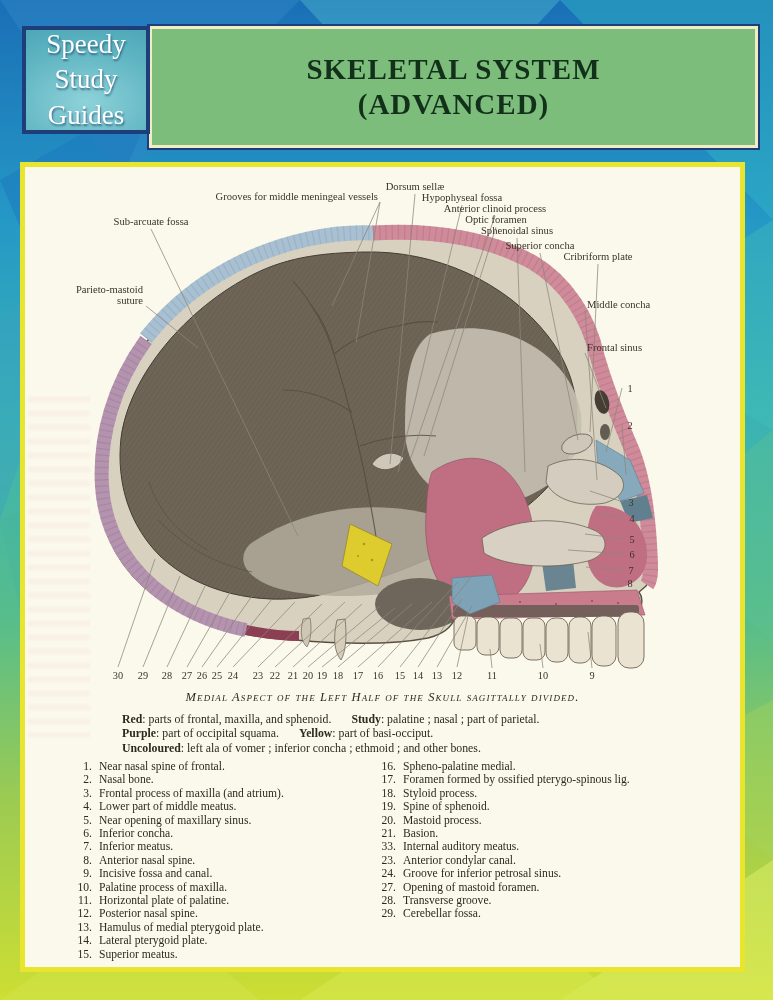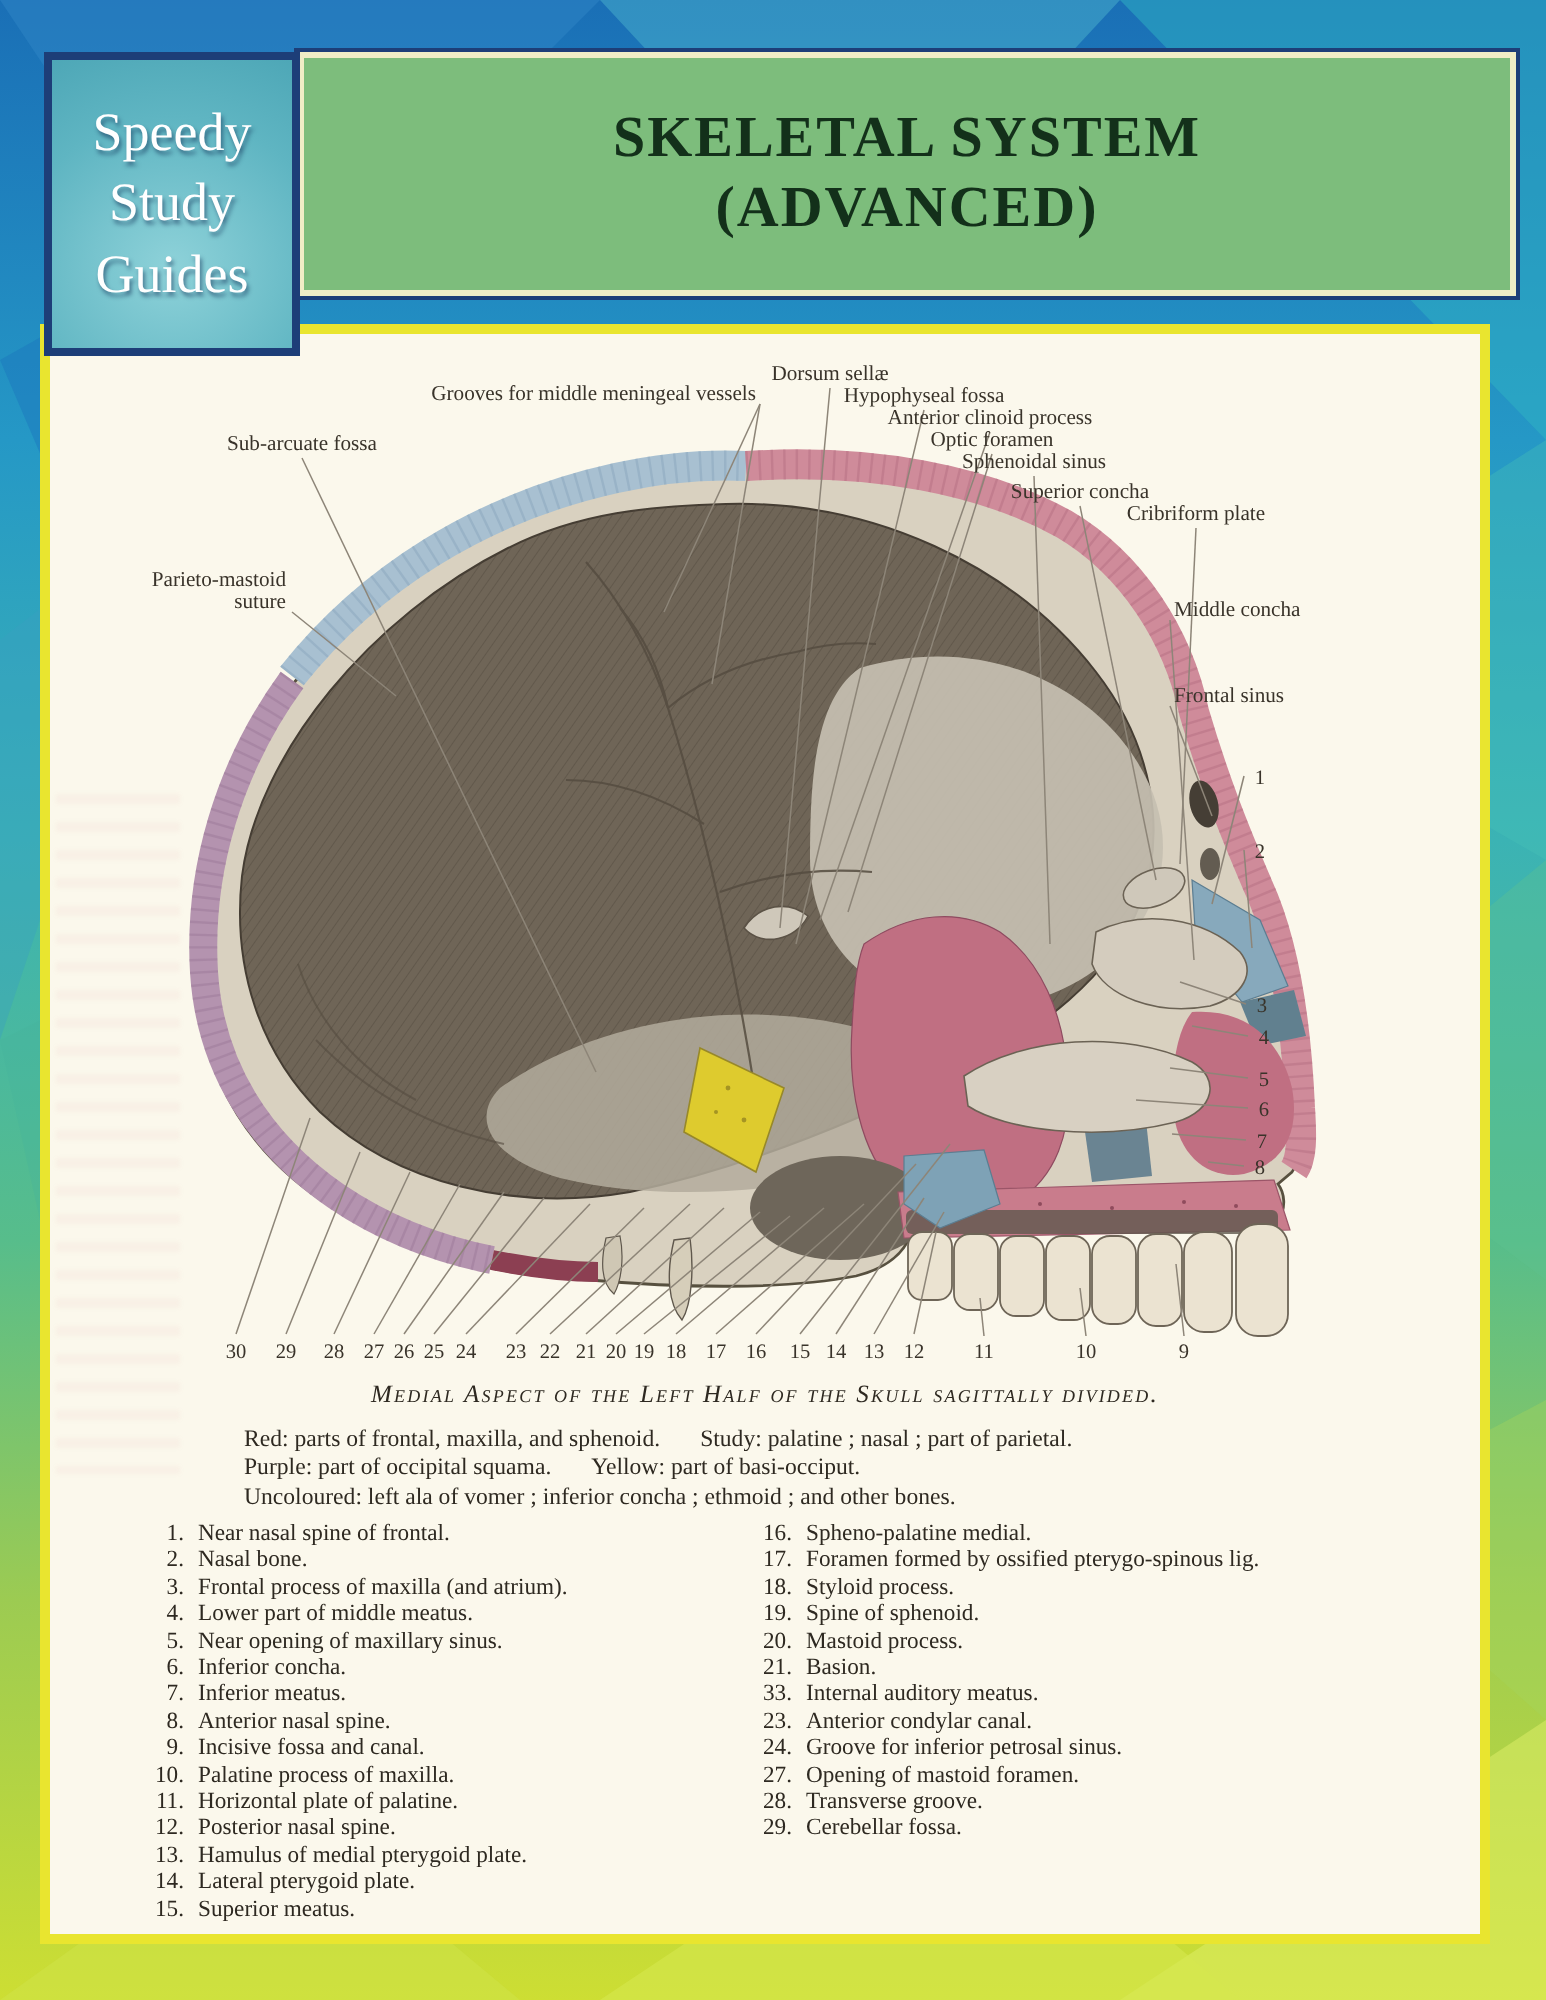--- a/index.html
+++ b/index.html
@@ -1,42 +1,42 @@
 <!DOCTYPE html>
 <html><head>
 <meta charset="utf-8">
 <style>
   html,body{margin:0;padding:0;}
   body{width:773px;height:1000px;position:relative;overflow:hidden;
        font-family:"Liberation Serif",serif;background:#2a9ec0;}
   .bg{position:absolute;left:0;top:0;width:773px;height:1000px;z-index:0;}
 
   
-  .logo{position:absolute;left:22px;top:26px;width:128px;height:152px;box-sizing:border-box;
+  .logo{position:absolute;left:22px;top:26px;width:128px;height:108px;box-sizing:border-box;
         border:4px solid #1d3e78;z-index:3;
         background:radial-gradient(120% 95% at 50% 72%, #8ed2d9 0%, #5fb5c2 55%, #46a1b2 100%);
         display:flex;flex-direction:column;align-items:center;justify-content:center;}
   .logo span{color:#ffffff;font-size:27px;line-height:1.32;
              text-shadow:1px 2px 2px rgba(12,40,80,.55);}
   .banner{position:absolute;left:149px;top:26px;width:609px;height:122px;box-sizing:border-box;
           background:#7dbd7c;border:3px solid #f0edc6;outline:2px solid #1d3e78;z-index:2;
           display:flex;flex-direction:column;align-items:center;justify-content:center;}
   .banner .t{font-weight:bold;font-size:29px;line-height:1.2;color:#13301a;letter-spacing:1px;
              text-align:center;}
 
   
   .card{position:absolute;left:20px;top:162px;width:725px;height:810px;box-sizing:border-box;
         background:#fbf8ec;border:5px solid #e9e52f;z-index:2;padding-left:22px;}
   .ghost{position:absolute;left:3px;top:230px;width:62px;height:340px;opacity:.5;filter:blur(1px);
          background:repeating-linear-gradient(180deg, rgba(214,120,130,.12) 0 5px, transparent 5px 14px);}
   .fig{position:absolute;left:0;top:2px;width:715px;height:537px;}
   .caption{position:absolute;top:523px;left:0;width:715px;text-align:center;
            font-variant:small-caps;font-size:12.5px;letter-spacing:1.1px;color:#2e2921;font-style:italic;}
   .legend{position:absolute;top:545px;left:97px;font-size:11.8px;line-height:14.4px;color:#2e2921;}
-  .legend b{font-weight:normal;margin-top:28px;}
+  .legend b{font-weight:bold;margin-top:28px;}
   .legend .gap{display:inline-block;width:20px;}
   .lists{position:absolute;top:593px;left:0;width:715px;display:flex;color:#2e2921;}
   .col{font-size:11.6px;line-height:13.4px;}
   .col.left{margin-left:41px;width:300px;}
   .col.right{margin-left:4px;width:366px;}
   .row{display:flex;}
   .row .n{width:26px;text-align:right;margin-right:7px;flex:none;}
 
   
   .lbl{font-family:"Liberation Serif",serif;font-size:10.6px;fill:#39332a;}

